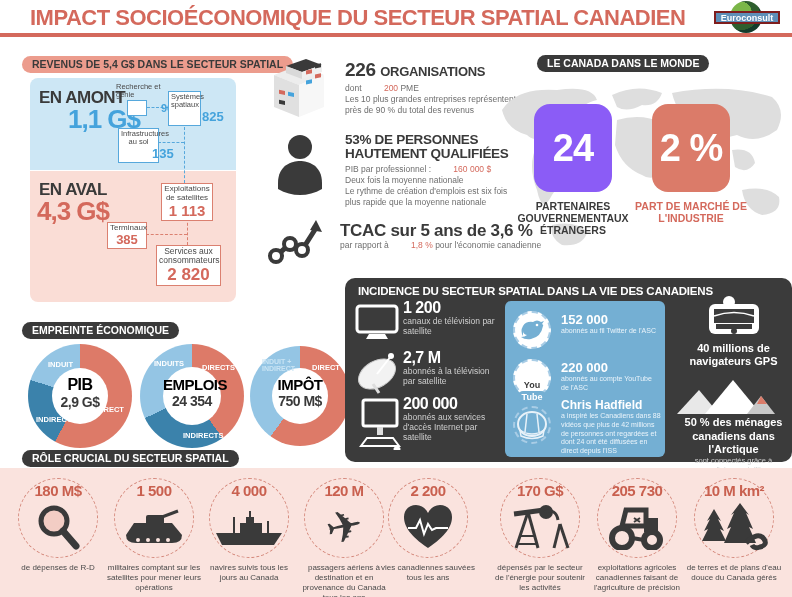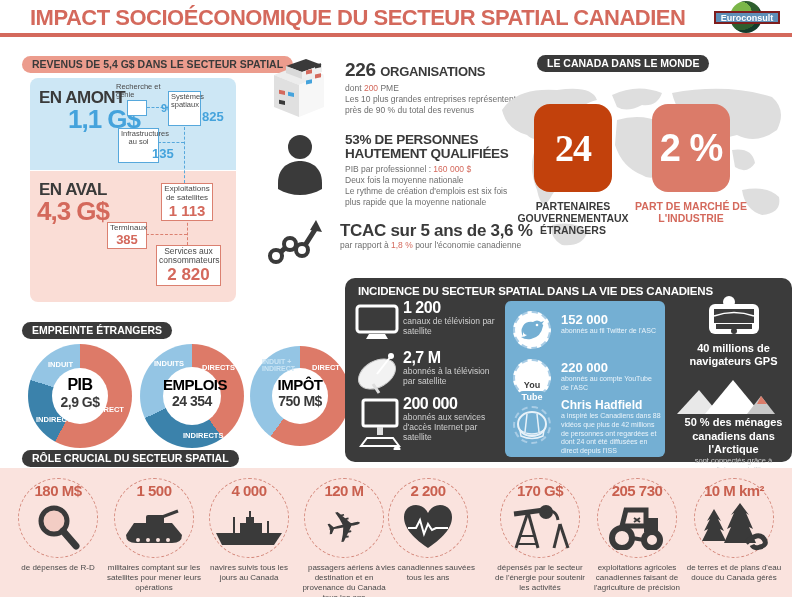--- a/index.html
+++ b/index.html
@@ -33,21 +33,21 @@
   .blue .node-value, .c-blue { color:#45A3DC;margin-left:31px; }
   .red .node-value, .c-salmon { color:#D4695C; }
   .float-label { position:absolute; font-size:7.5px; color:#4a4a4a; line-height:1.1; }
   .dash-h { position:absolute; border-top:1px dashed #56A8DC; height:0; }
   .dash-v { position:absolute; border-left:1px dashed #56A8DC; width:0; }
   .dash-h.r { border-top-color:#DB8070; } .dash-v.r { border-left-color:#DB8070; }
 
   
   .stat-head { font-weight:bold; color:#3A3A3A; line-height:1.05; letter-spacing:-0.3px; }
   .stat-sub { font-size:8.5px; color:#6E6E6E; line-height:1.3; }
-  .hl { color:#D4695C; }
+  .hl { color:#D4695C;margin-left:20px; }
 
   
   .world-map { position:absolute; left:497px; top:75px; width:295px; height:195px; }
   .mcard { position:absolute; width:78px; height:88px; border-radius:16px; color:#fff; font-weight:bold; text-align:center; }
   .mcard .big { font-size:38px; line-height:88px; letter-spacing:-1px; }
   .mcard-label { position:absolute; font-size:10.5px; font-weight:bold; text-align:center; line-height:1.15; }
 
   
   .donut { position:absolute; border-radius:50%; }
   .donut-hole { position:absolute; background:#fff; border-radius:50%; text-align:center; }
@@ -198,30 +198,30 @@
         <path d="M115 20 Q140 8 165 18 Q160 32 145 30 Q130 38 120 32 Z"></path>
         <path d="M120 45 Q145 38 165 48 Q180 60 172 85 Q160 110 145 100 Q125 92 118 70 Z"></path>
         <path d="M175 18 Q230 8 275 22 Q290 35 280 55 Q260 70 240 60 Q215 68 200 52 Q180 40 175 18 Z"></path>
         <path d="M235 75 Q255 72 258 88 Q250 100 238 92 Z"></path>
         <path d="M245 115 Q270 110 282 122 Q285 138 265 140 Q248 135 245 115 Z"></path>
         <path d="M55 150 Q80 145 90 158 Q85 172 65 170 Q52 162 55 150 Z"></path>
       </g>
     </svg>
   </div>
   <div class="pill dark" style="left:537px; top:55px;">LE CANADA DANS LE MONDE</div>
-  <div class="mcard" style="left:534px; top:104px; background:#c2410c;font-family:Liberation Serif, serif;">
+  <div class="mcard" style="left:534px; top:104px; background:#8b5cf6;">
     <div class="big">24</div>
   </div>
   <div class="mcard-label" style="left:512px; top:200px; width:122px; color:#3A3A3A;">PARTENAIRES GOUVERNEMENTAUX ÉTRANGERS</div>
   <div class="mcard" style="left:652px; top:104px; background:#DB7B69;">
     <div class="big">2 %</div>
   </div>
   <div class="mcard-label" style="left:632px; top:200px; width:118px; color:#D4695C;">PART DE MARCHÉ DE L'INDUSTRIE</div>
 
-  <div class="pill dark" style="left:22px; top:322px;">EMPREINTE ÉTRANGERS</div>
+  <div class="pill dark" style="left:22px; top:322px;">EMPREINTE ÉCONOMIQUE</div>
 
   <div class="donut" style="left: 28px; top: 344px; width: 104px; height: 104px; background: conic-gradient(rgb(221, 122, 104) 0%, rgb(221, 122, 104) 58%, rgb(59, 130, 171) 58%, rgb(59, 130, 171) 80%, rgb(148, 197, 228) 80%, rgb(148, 197, 228) 100%);">
     <div class="donut-hole" style="left:24px; top:24px; width:56px; height:56px; padding-top:8px;">
       <div class="donut-title" style="font-size:16px;">PIB</div>
       <div class="donut-value" style="font-size:14px;">2,9 G$</div>
     </div>
     <div class="slice-label" style="left:20px; top:17px;">INDUIT</div>
     <div class="slice-label" style="left:8px; top:72px;">INDIRECT</div>
     <div class="slice-label" style="left:68px; top:62px;">DIRECT</div>
   </div>

